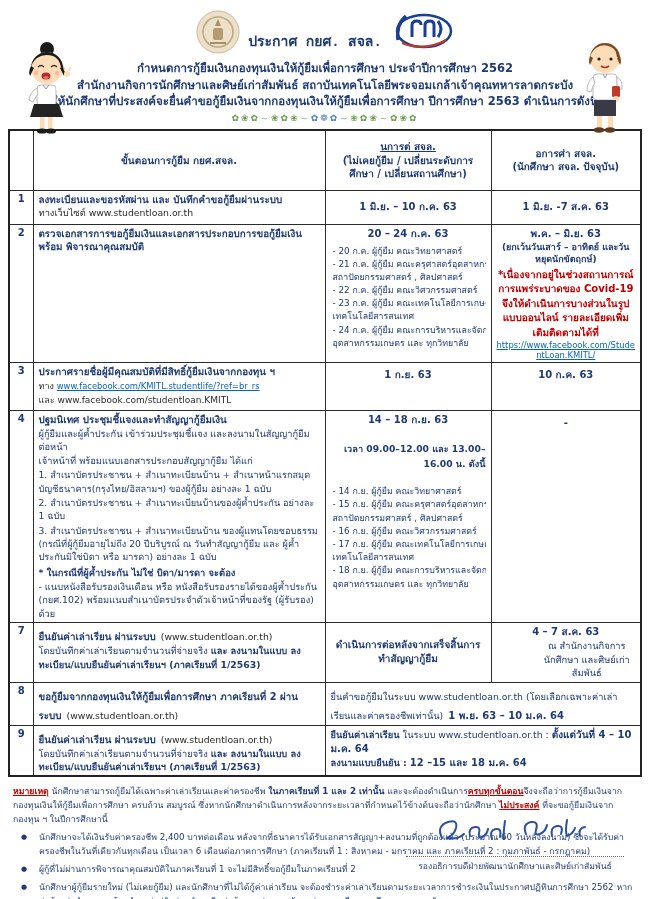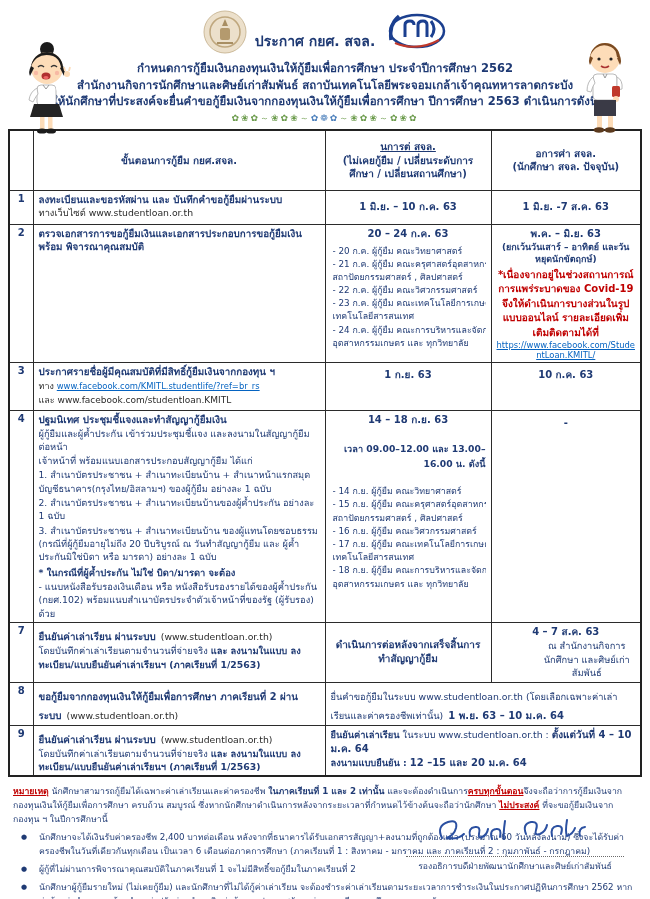--- a/index.html
+++ b/index.html
@@ -2,21 +2,21 @@
 <html><head>
 <meta charset="utf-8">
 <style>
   * { margin:0; padding:0; box-sizing:border-box; }
   html,body { background:#fff; }
   body { font-family:"DejaVu Sans","Liberation Sans",sans-serif; }
   .page { position:relative; width:650px; height:899px; background:#fff; overflow:hidden; }
 
   
   .hdr { padding-top:8px; text-align:center; color:#1f3a74; }
-  .logo-row { display:flex; justify-content:center; align-items:center; gap:8px; height:52px; }
+  .logo-row { display:flex; justify-content:center; align-items:center; gap:8px; height:52px;font-family:Liberation Mono, monospace; }
   .title { font-size:14px; font-weight:bold; color:#1f3a74; padding-top:14px; }
   .sub { font-size:11.5px; font-weight:bold; color:#1f3a74; line-height:1.45; }
   .divider { font-size:9px; color:#4a7ebb; letter-spacing:2px; margin-top:2px; }
   .divider .leaf { color:#6a9a4a; }
 
   .character { position:absolute; }
   .character.girl { left:14px; top:40px; }
   .character.boy { right:16px; top:36px; }
 
   
@@ -287,21 +287,21 @@
         </div>
       </td>
       <td colspan="2">
         <div class="step-detail detail-navy">
           <span class="seg-bold">ยืนยันค่าเล่าเรียน</span>
           <span>ในระบบ www.studentloan.or.th :</span>
           <span class="date" style="display:inline;">ตั้งแต่วันที่ 4 – 10 ม.ค. 64</span>
         </div>
         <div class="step-detail detail-navy">
           <span class="seg-bold">ลงนามแบบยืนยัน :</span>
-          <span class="date" style="display:inline;">12 –15 และ 20 ม.ค. 64</span>
+          <span class="date" style="display:inline;">12 –15 และ 18 ม.ค. 64</span>
         </div>
       </td>
     </tr>
   </tbody>
     </table>
 
   <div class="notes">
     <div>
       <span class="notes-label">หมายเหตุ</span><span> นักศึกษาสามารถกู้ยืมได้เฉพาะค่าเล่าเรียนและค่าครองชีพ </span><span class="seg-bold">ในภาคเรียนที่ 1 และ 2 เท่านั้น</span><span> และจะต้องดำเนินการ</span><span class="seg-redu">ครบทุกขั้นตอน</span><span>จึงจะถือว่าการกู้ยืมเงินจากกองทุนเงินให้กู้ยืมเพื่อการศึกษา ครบถ้วน สมบูรณ์ ซึ่งหากนักศึกษาดำเนินการหลังจากระยะเวลาที่กำหนดไว้ข้างต้นจะถือว่านักศึกษา </span><span class="seg-redu">ไม่ประสงค์</span><span> ที่จะขอกู้ยืมเงินจากกองทุน ฯ ในปีการศึกษานี้</span>
     </div>

